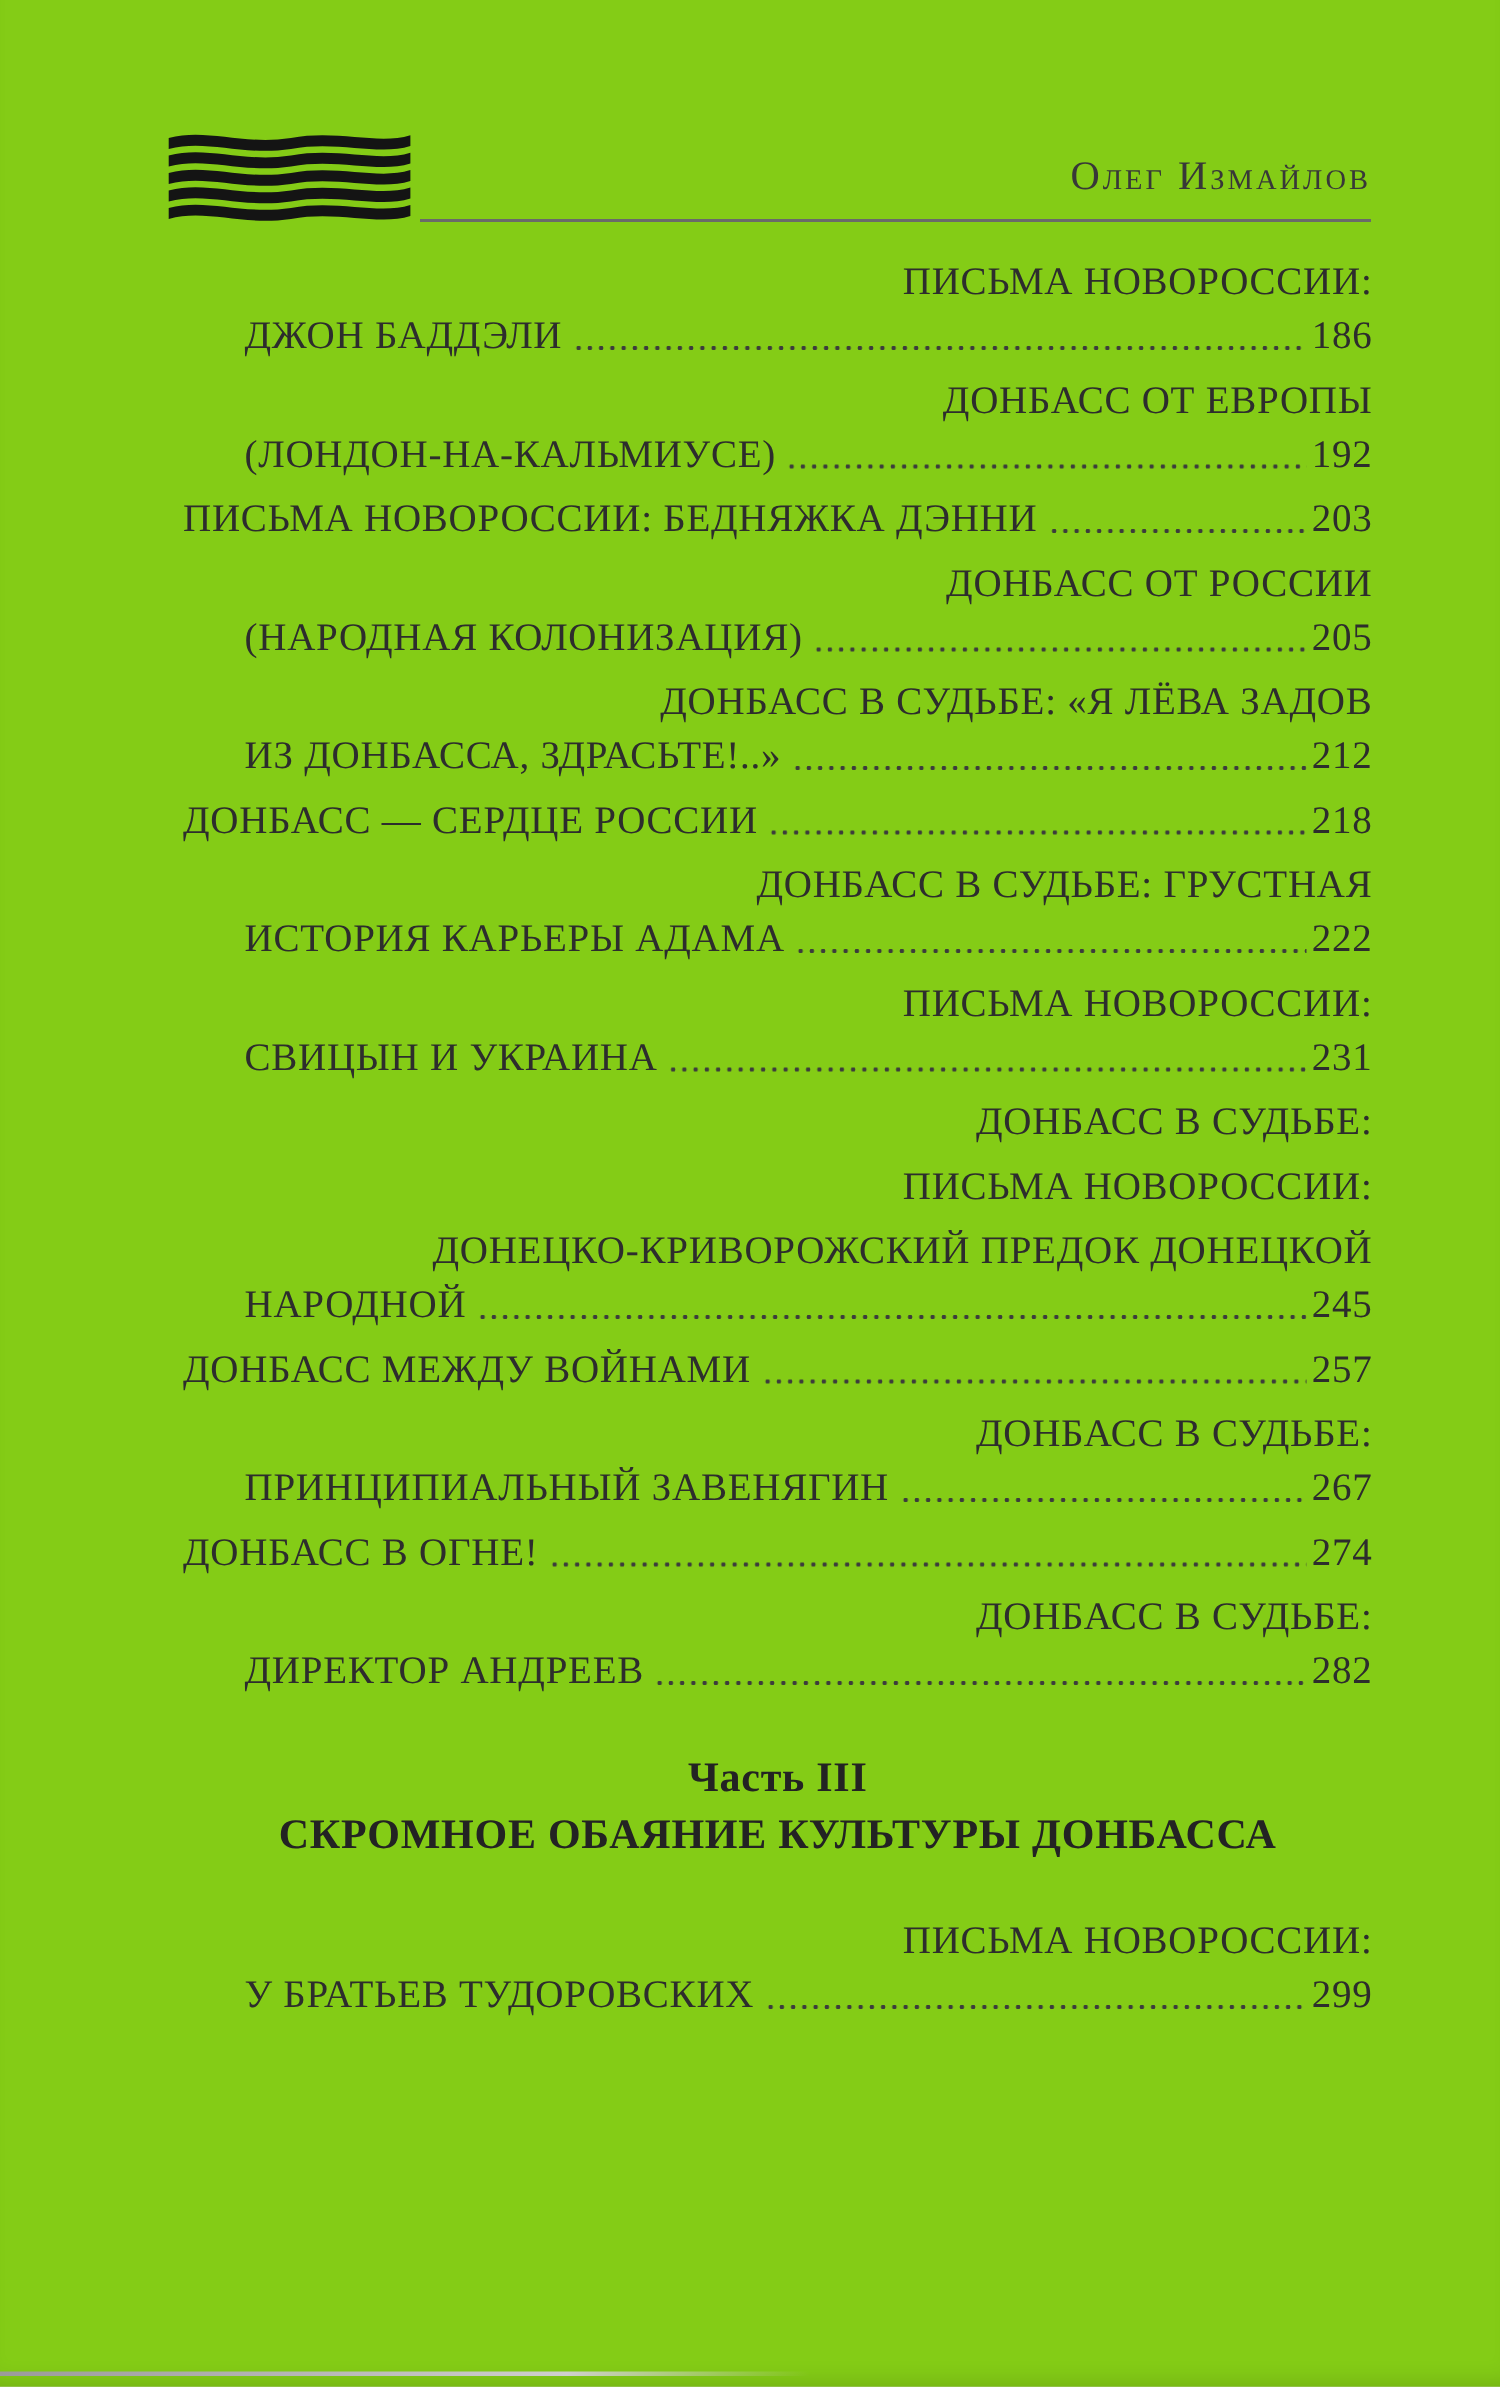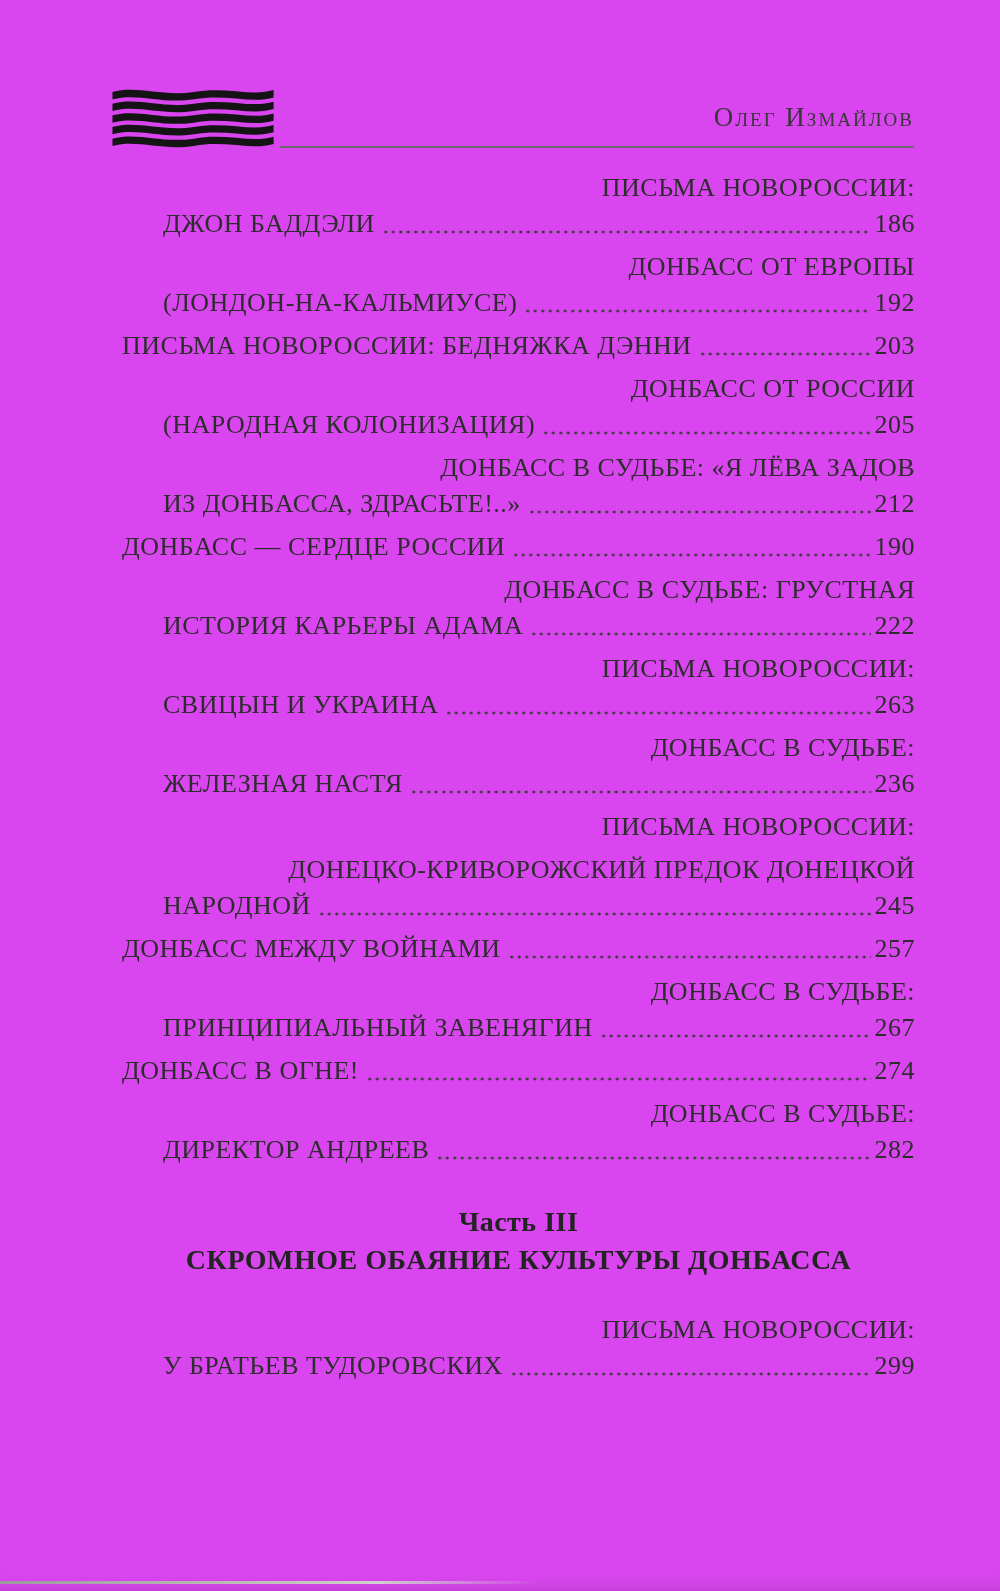--- a/index.html
+++ b/index.html
@@ -4,21 +4,21 @@
 <style>
   html,body{margin:0;padding:0;}
   body{
     width:1000px;height:1591px;
     background:#f4f4f2;
     font-family:"Liberation Serif","DejaVu Serif",serif;
   }
   .page{
     position:relative;
     width:1000px;height:1591px;
-    background:#d946ef;
+    background:#84cc16;
     color:#2d2d2d;
     overflow:hidden;
     box-shadow:inset 0 -14px 18px -14px rgba(0,0,0,.18);
   }
   
   .header{
     position:absolute;top:80px;left:108px;right:86px;
     height:68px;
     display:flex;align-items:flex-end;
   }
@@ -160,51 +160,46 @@
           <div class="toc-line indent">
             <span class="toc-text">ИЗ ДОНБАССА, ЗДРАСЬТЕ!..»</span>
             <span class="leader"></span>
             <span class="toc-page">212</span>
           </div>
         </div>
         <div class="toc-entry">
           <div class="toc-line">
             <span class="toc-text">ДОНБАСС — СЕРДЦЕ РОССИИ</span>
             <span class="leader"></span>
-            <span class="toc-page">190</span>
+            <span class="toc-page">218</span>
           </div>
         </div>
         <div class="toc-entry">
           <div class="toc-line">
             <span class="toc-text">ДОНБАСС В СУДЬБЕ: ГРУСТНАЯ</span>
           </div>
           <div class="toc-line indent">
             <span class="toc-text">ИСТОРИЯ КАРЬЕРЫ АДАМА</span>
             <span class="leader"></span>
             <span class="toc-page">222</span>
           </div>
         </div>
         <div class="toc-entry">
           <div class="toc-line">
             <span class="toc-text">ПИСЬМА НОВОРОССИИ:</span>
           </div>
           <div class="toc-line indent">
             <span class="toc-text">СВИЦЫН И УКРАИНА</span>
             <span class="leader"></span>
-            <span class="toc-page">263</span>
+            <span class="toc-page">231</span>
           </div>
         </div>
         <div class="toc-entry">
           <div class="toc-line">
             <span class="toc-text">ДОНБАСС В СУДЬБЕ:</span>
-          </div>
-          <div class="toc-line indent">
-            <span class="toc-text">ЖЕЛЕЗНАЯ НАСТЯ</span>
-            <span class="leader"></span>
-            <span class="toc-page">236</span>
           </div>
         </div>
         <div class="toc-entry">
           <div class="toc-line">
             <span class="toc-text">ПИСЬМА НОВОРОССИИ:</span>
           </div>
         </div>
         <div class="toc-entry">
           <div class="toc-line">
             <span class="toc-text">ДОНЕЦКО-КРИВОРОЖСКИЙ ПРЕДОК ДОНЕЦКОЙ</span>

